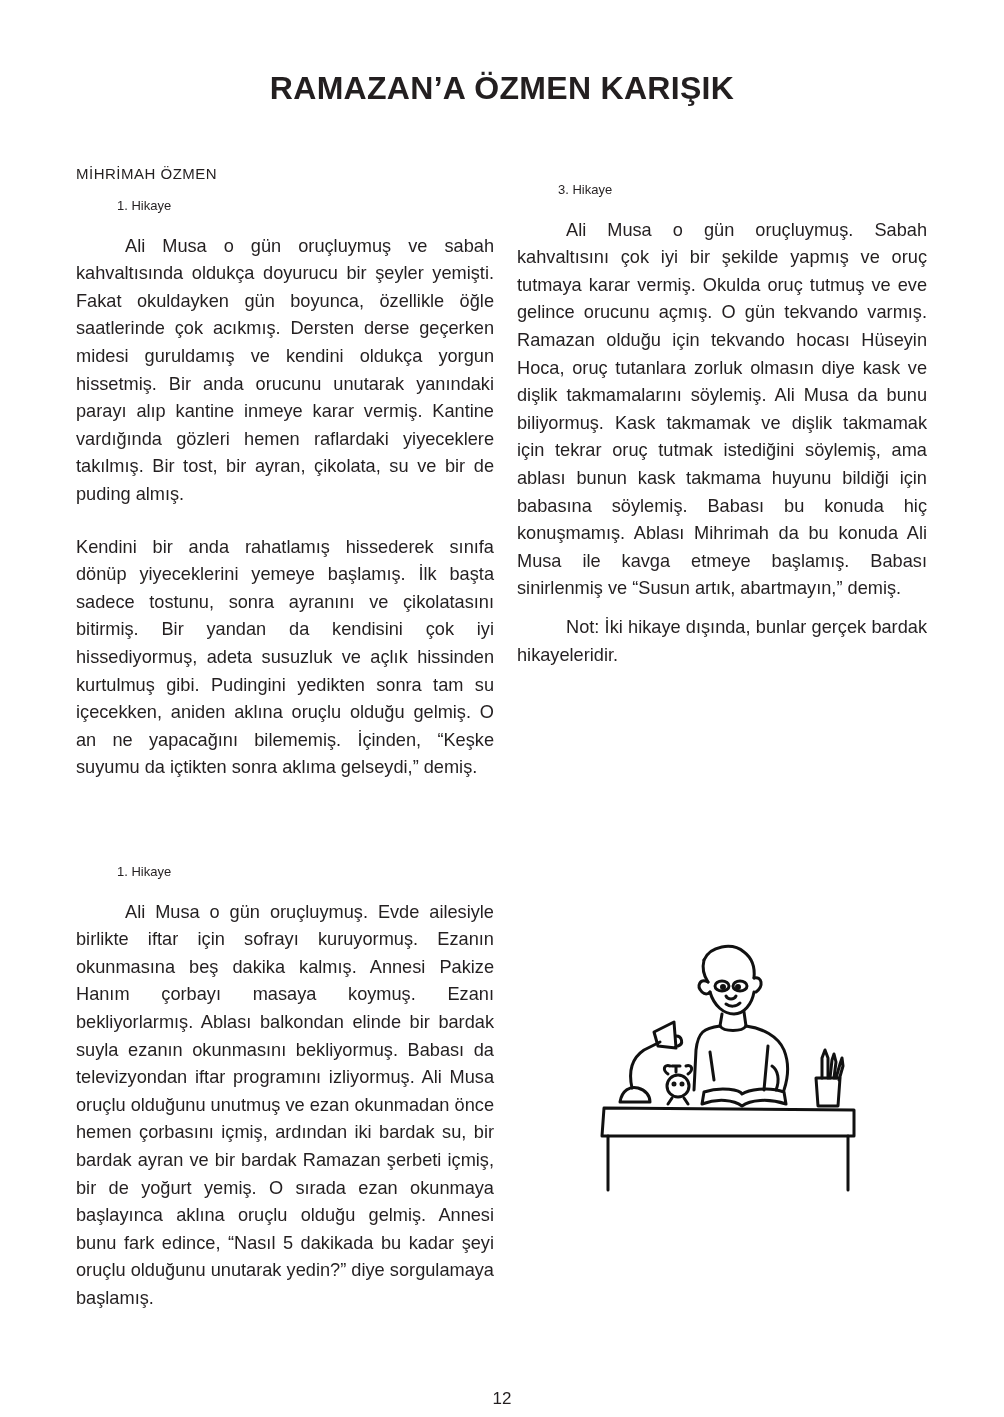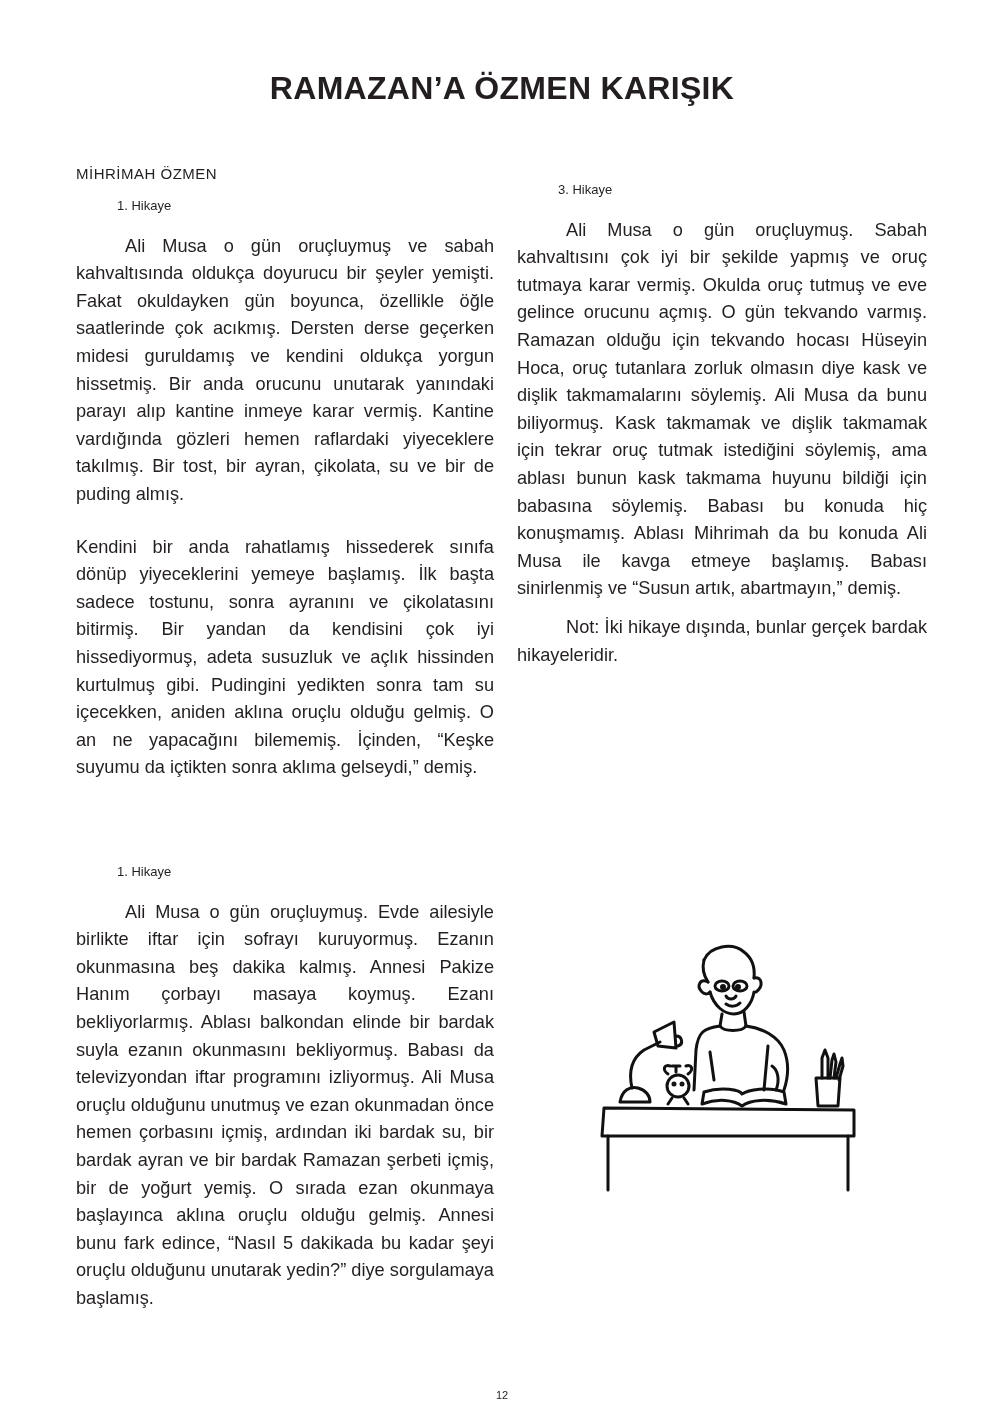--- a/index.html
+++ b/index.html
@@ -12,21 +12,21 @@
   .col p { margin:0; }
   .col .indent { text-indent:49px; }
   .heading { font-weight:normal; font-size:13px; margin:0; padding-left:41px; }
   #col-left-1 { left:76px; top:192px; width:418px; }
   #col-right { left:517px; top:176px; width:410px; }
   #col-left-2 { left:76px; top:858px; width:418px; }
   .gap-head { height:13px; }
   .gap-para { height:25px; }
   .gap-note { height:11px; }
   .illustration { position:absolute; left:592px; top:940px; width:280px; height:260px; }
-  .page-number { position:absolute; left:0; width:1004px; top:1389px; text-align:center; font-size:11px; }
+  .page-number { position:absolute; left:0; width:1004px; top:1389px; text-align:center; font-size:17px; }
 </style>
 </head>
 <body>
 
 <div class="title">RAMAZAN’A ÖZMEN KARIŞIK</div>
 <div class="author">MİHRİMAH ÖZMEN</div>
 
 <div class="col" id="col-left-1">
   <p class="heading">1. Hikaye</p>
   <div class="gap-head"></div>

